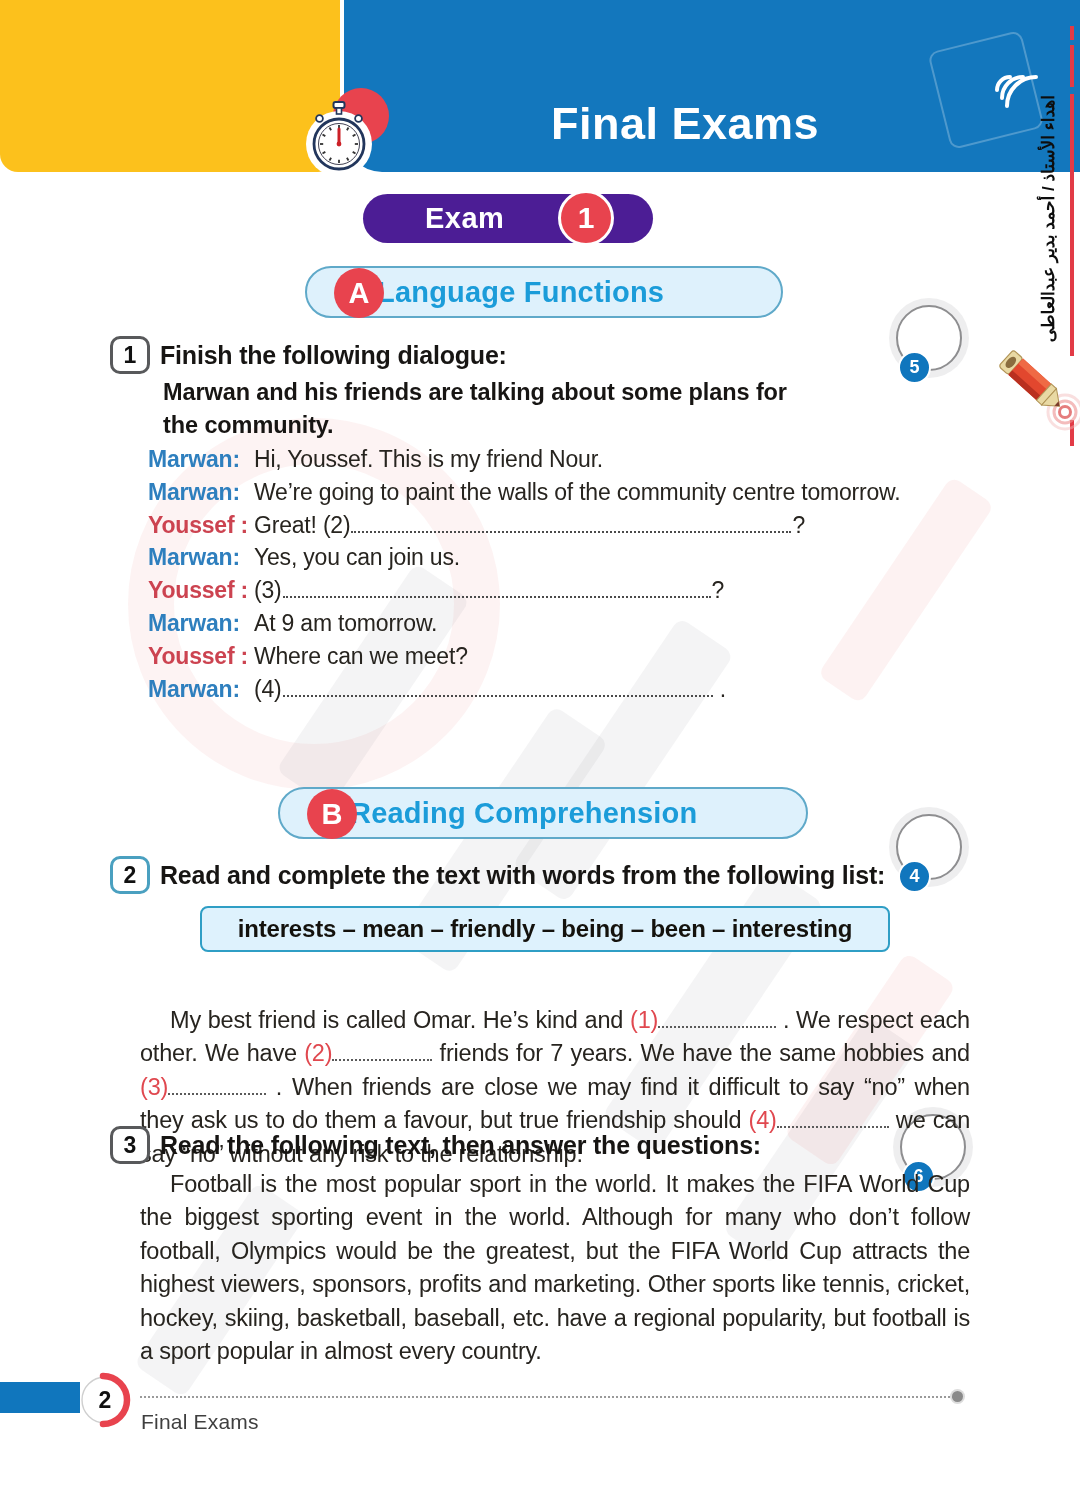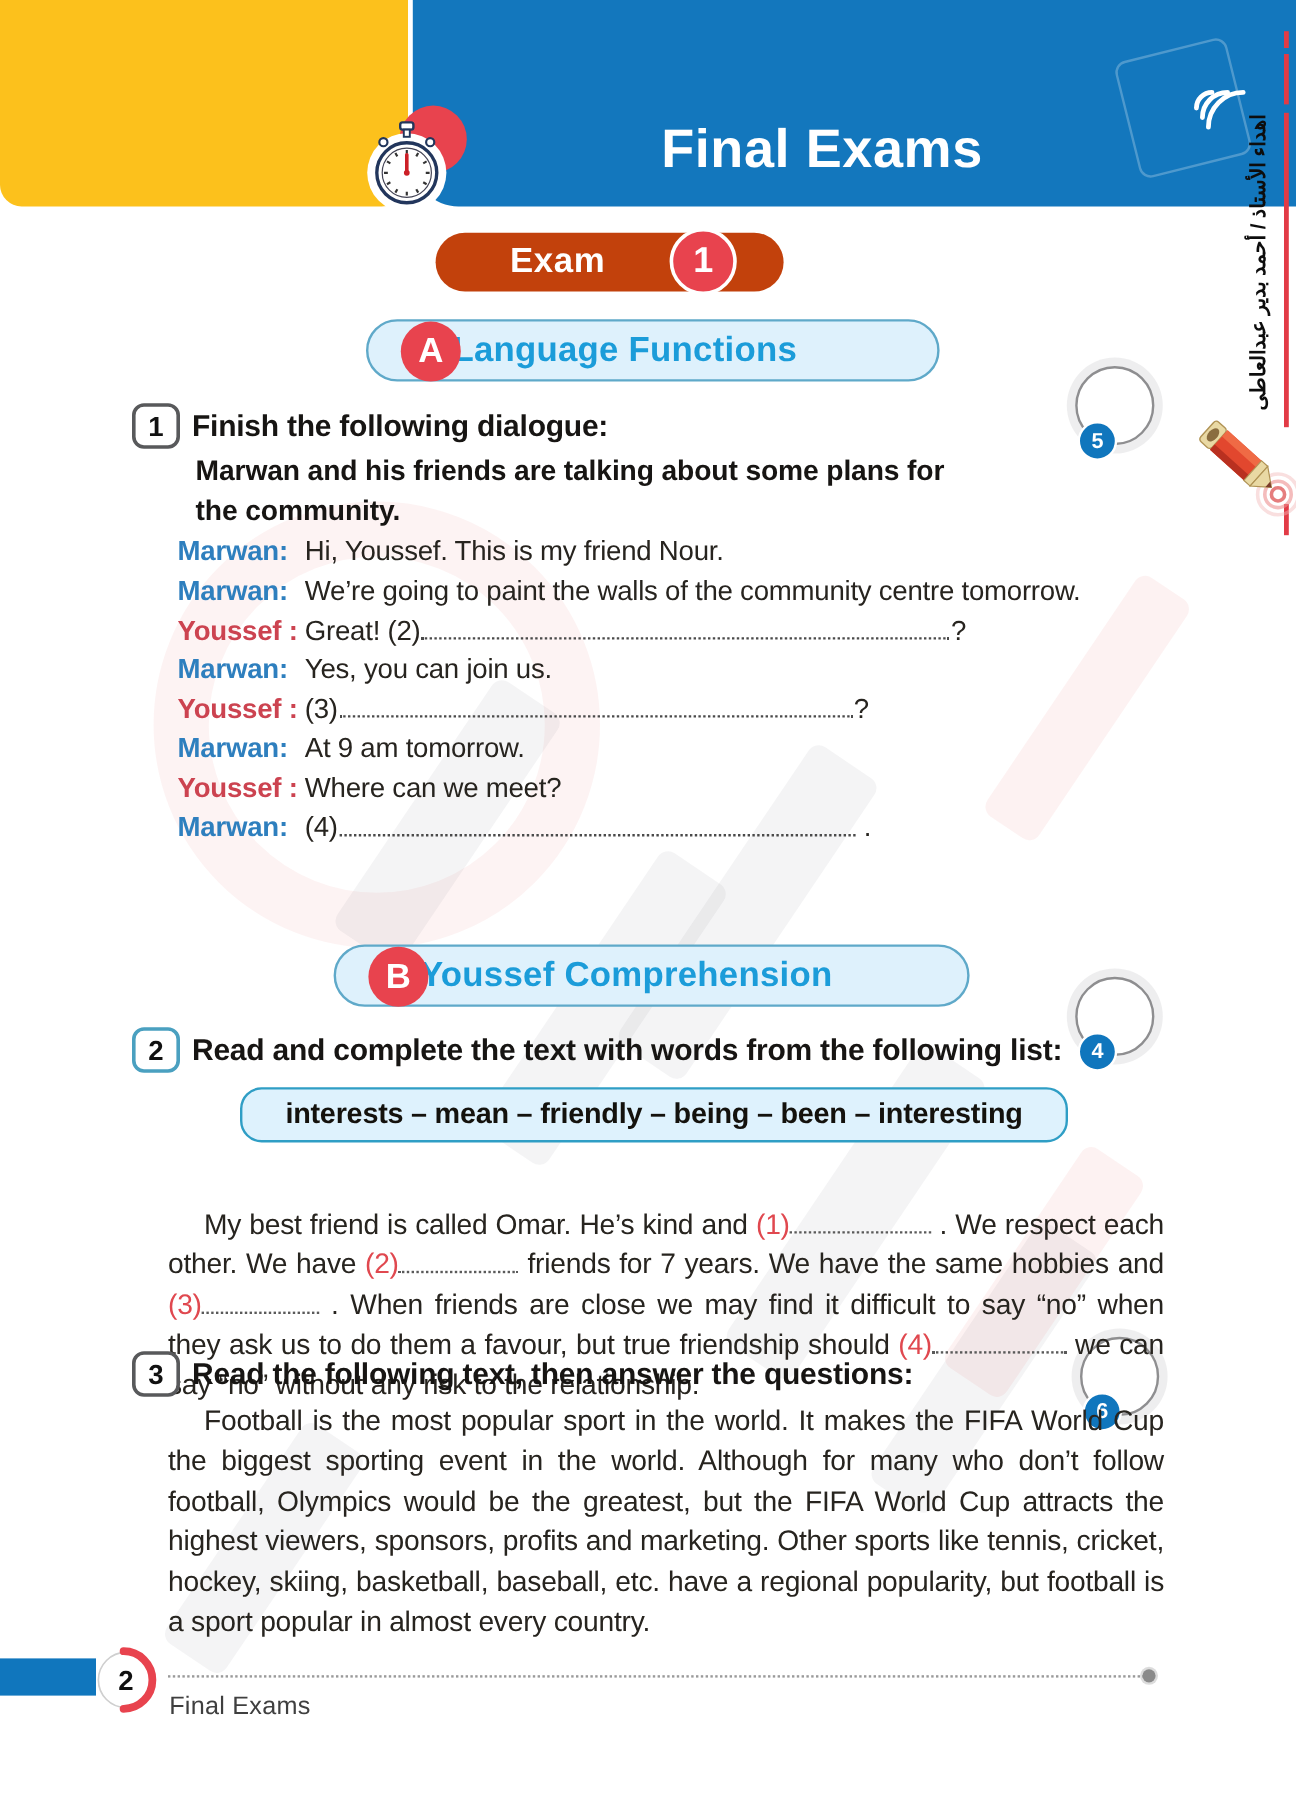--- a/index.html
+++ b/index.html
@@ -20,21 +20,21 @@
             border-radius:0 0 0 38px;}
   .hdr-title{position:absolute;left:425px;top:98px;width:520px;text-align:center;
              font-size:45px;font-weight:800;color:#fff;letter-spacing:0.5px;}
   .waves{position:absolute;left:983px;top:42px;}
   .sketch{position:absolute;left:938px;top:40px;width:92px;height:96px;border:2px solid rgba(255,255,255,0.25);
           border-radius:10px;transform:rotate(-14deg);}
   .red-accent{position:absolute;left:333px;top:88px;width:56px;height:56px;border-radius:50%;background:#E8434E;}
   .stopwatch{position:absolute;left:300px;top:100px;width:78px;height:80px;}
 
   
-  .exam-pill{position:absolute;left:363px;top:194px;width:290px;height:49px;background:#c2410c;
+  .exam-pill{position:absolute;left:363px;top:194px;width:290px;height:49px;background:#4c1d95;
              border-radius:25px;}
   .exam-label{position:absolute;left:62px;top:8px;font-size:29px;font-weight:800;color:#fff;letter-spacing:0.5px;}
   .exam-num{position:absolute;left:195px;top:-4px;width:50px;height:50px;border-radius:50%;
             background:#E8434E;border:3px solid #fff;color:#fff;font-size:30px;font-weight:800;
             display:flex;align-items:center;justify-content:center;}
 
   
   .sec-pill{position:absolute;height:52px;background:#DEF1FC;border:2px solid #5FA9C9;
             border-radius:27px;display:flex;align-items:center;box-sizing:border-box;}
   .sec-badge{position:absolute;top:0px;width:50px;height:50px;border-radius:50%;background:#E8434E;
@@ -74,21 +74,21 @@
   .dots{display:inline-block;border-bottom:2.4px dotted #4a4a4a;height:16px;margin:0 1px;}
 
   
   .body-par{position:absolute;left:140px;width:830px;font-size:23.5px;line-height:33.4px;color:#27241f;
             text-align:justify;text-indent:30px;margin:0;letter-spacing:-0.2px;}
   .rnum{color:#E0484F;}
   .iblank{display:inline-block;border-bottom:2.2px dotted #5a5a5a;height:14px;}
 
   
   .word-box{position:absolute;left:200px;top:906px;width:690px;height:46px;background:#DEF2FD;
-            border:2.5px solid #2F9EC5;border-radius:18px;display:flex;align-items:center;justify-content:center;
+            border:2.5px solid #2F9EC5;border-radius:8px;display:flex;align-items:center;justify-content:center;
             box-sizing:border-box;font-size:24px;font-weight:800;color:#14120d;letter-spacing:-0.2px;}
 
   
   .foot-bar{position:absolute;left:0;top:1382px;width:80px;height:31px;background:#1076BD;}
   .foot-circle{position:absolute;left:77px;top:1372px;width:56px;height:56px;}
   .foot-num{position:absolute;left:77px;top:1372px;width:56px;height:56px;display:flex;align-items:center;
             justify-content:center;font-size:23px;font-weight:800;color:#111;}
   .foot-leader{position:absolute;left:140px;top:1396px;width:814px;border-top:2.5px dotted #9a9a9a;}
   .foot-dot{position:absolute;left:952px;top:1391px;width:11px;height:11px;border-radius:50%;background:#8a8a8a;
             box-shadow:0 0 0 2px rgba(140,140,140,0.3);}
@@ -202,21 +202,21 @@
     <div class="dlg-row">
       <span class="speaker sp-y">Youssef :</span><span>Where can we meet?</span>
     </div>
     <div class="dlg-row">
       <span class="speaker sp-m">Marwan:</span><span>(4)</span><span class="dots" style="width:430px"></span><span> .</span>
     </div>
   </div>
 
   <div class="sec-pill sec-b">
     <span class="sec-badge">B</span>
-    <span class="sec-title">Youssef Comprehension</span>
+    <span class="sec-title">Reading Comprehension</span>
   </div>
 
   <div class="q-row" style="left:110px;top:856px;">
     <span class="q-box teal">2</span>
     <span class="q-head">Read and complete the text with words from the following list:</span>
   </div>
 
   <div class="word-box">
     <span>interests – mean – friendly – being – been – interesting</span>
   </div>

